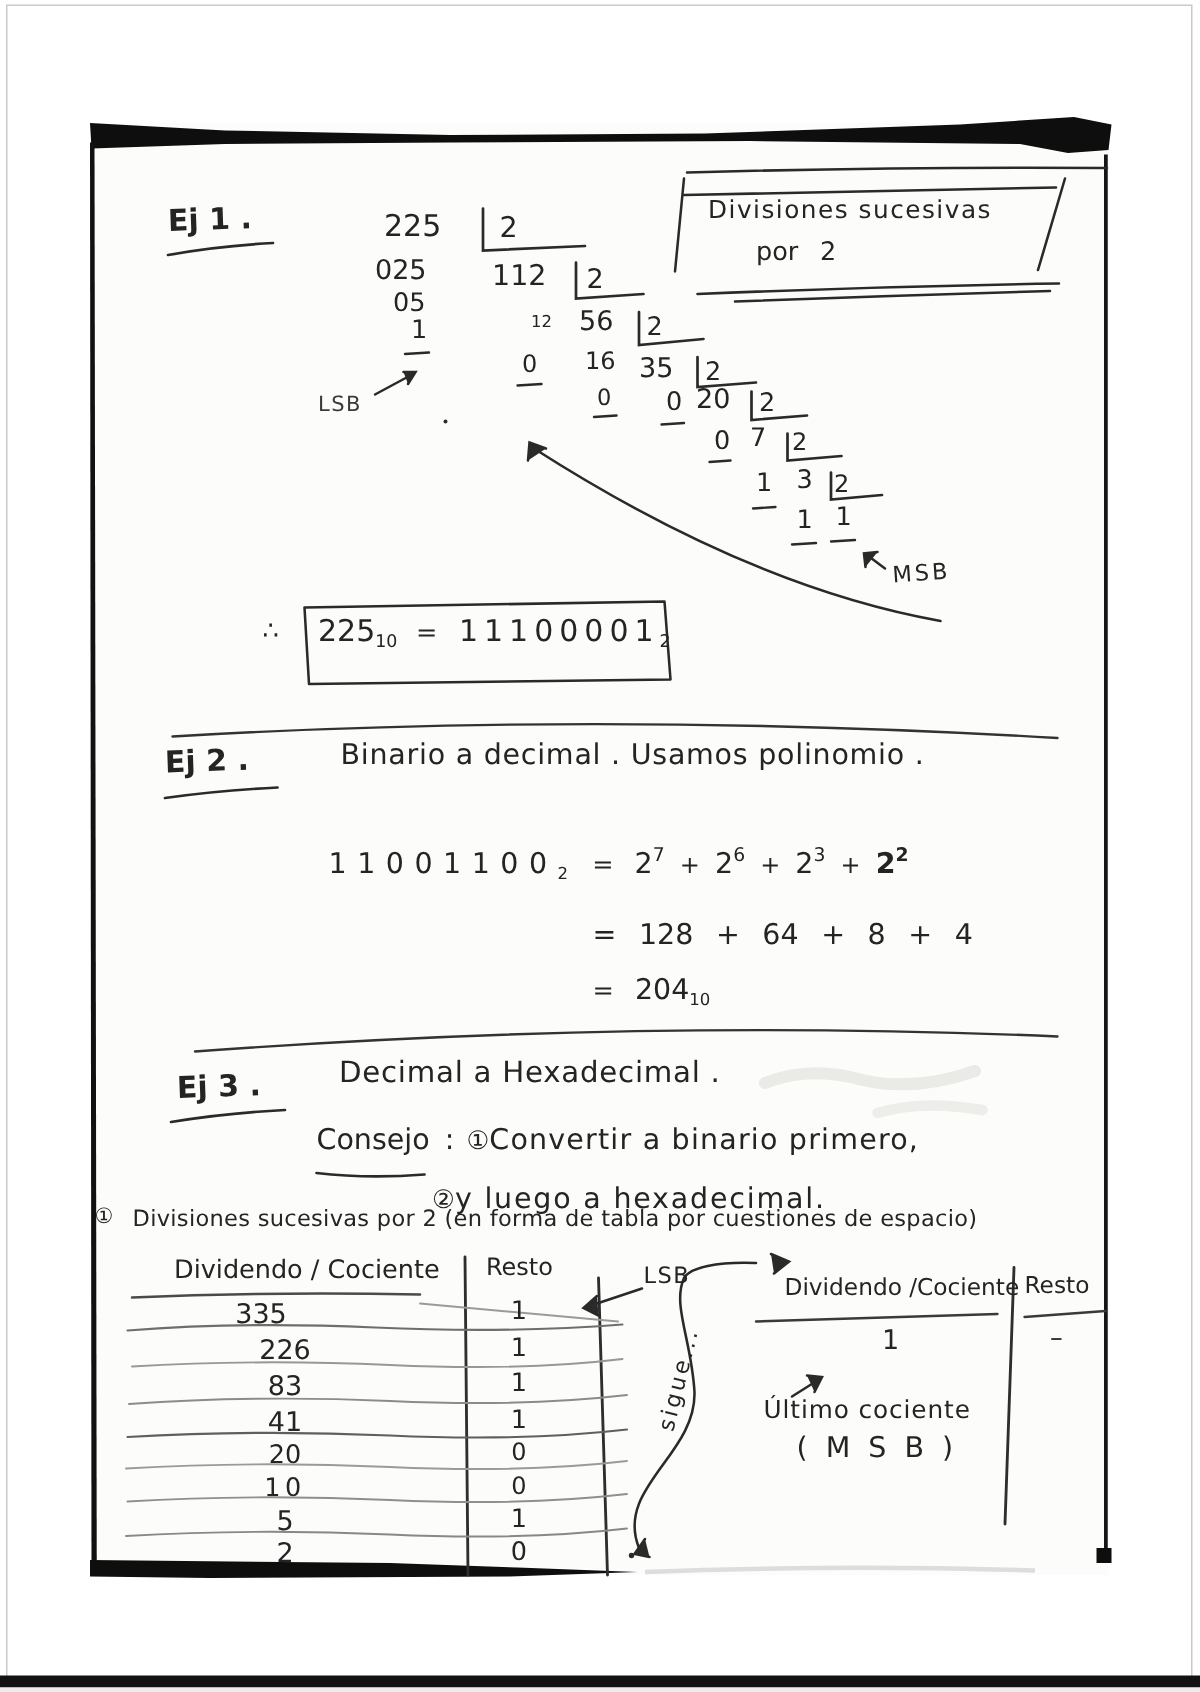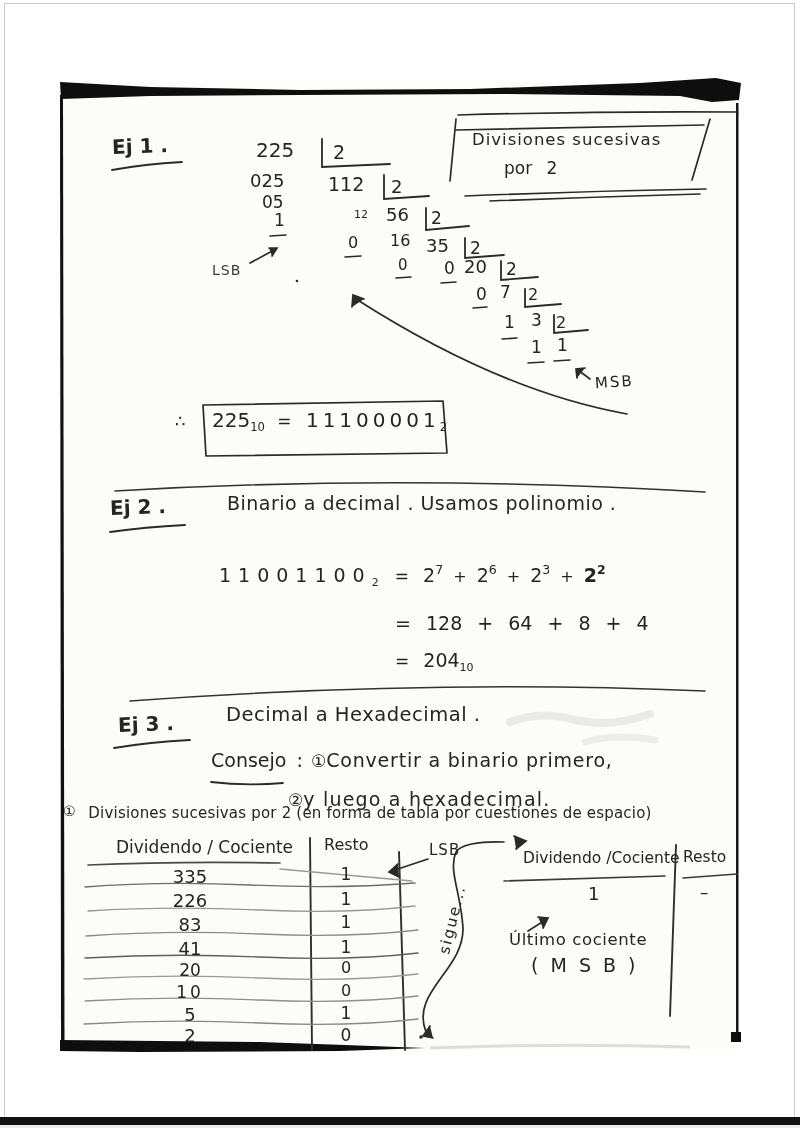--- a/index.html
+++ b/index.html
@@ -202,21 +202,21 @@
 </div>
 
 <div class="t" style="left:63px;top:804px;font-size:15px;">
   <span style="font-size:14px;vertical-align:2px;">①</span>
   <span style="margin-left:8px;letter-spacing:.2px;">Divisiones sucesivas por 2 (en forma de tabla por cuestiones de espacio)</span>
 </div>
 
 <div class="t" style="left:116px;top:839px;font-size:17px;">Dividendo / Cociente</div>
 <div class="t" style="left:324px;top:837px;font-size:16px;">Resto</div>
 
-<div class="t ctr" style="left:130px;top:868px;width:120px;font-size:18px;">335</div>
+<div class="t ctr" style="left:114px;top:868px;width:120px;font-size:18px;">335</div>
 <div class="t ctr" style="left:334px;top:866px;width:24px;font-size:17px;">1</div>
 <div class="t ctr" style="left:130px;top:892px;width:120px;font-size:18px;">226</div>
 <div class="t ctr" style="left:334px;top:891px;width:24px;font-size:17px;">1</div>
 <div class="t ctr" style="left:130px;top:916px;width:120px;font-size:18px;">83</div>
 <div class="t ctr" style="left:334px;top:914px;width:24px;font-size:17px;">1</div>
 <div class="t ctr" style="left:130px;top:940px;width:120px;font-size:18px;">41</div>
 <div class="t ctr" style="left:334px;top:939px;width:24px;font-size:17px;">1</div>
 <div class="t ctr" style="left:130px;top:962px;width:120px;font-size:17px;">20</div>
 <div class="t ctr" style="left:334px;top:960px;width:24px;font-size:16px;">0</div>
 <div class="t ctr" style="left:130px;top:984px;width:120px;font-size:17px;letter-spacing:3px;">10</div>

